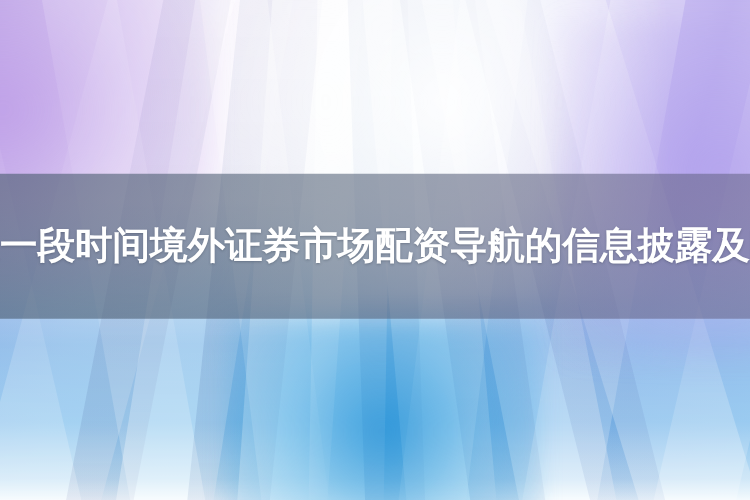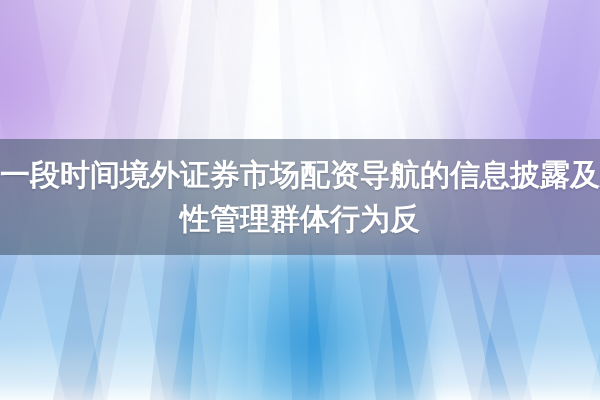--- a/index.html
+++ b/index.html
@@ -227,18 +227,17 @@
                 background: linear-gradient(to bottom, rgba(255,255,255,0.24), rgba(255,255,255,0.08) 60%, rgba(255,255,255,0.28));"></div>
   </div>
 
   <div class="bg-bloom-left"></div>
   <div class="bg-bloom"></div>
   <div class="bg-bloom-right"></div>
   <div class="bg-bloom-bottom"></div>
 
   <div class="caption-band">
     <div class="caption-line">近一段时间境外证券市场配资导航的信息披露及时</div>
-    <div class="caption-line">性管理群体行为反</div>
   </div>
 
   <div class="watermark"></div>
 
 </div>
 
 </body></html>

